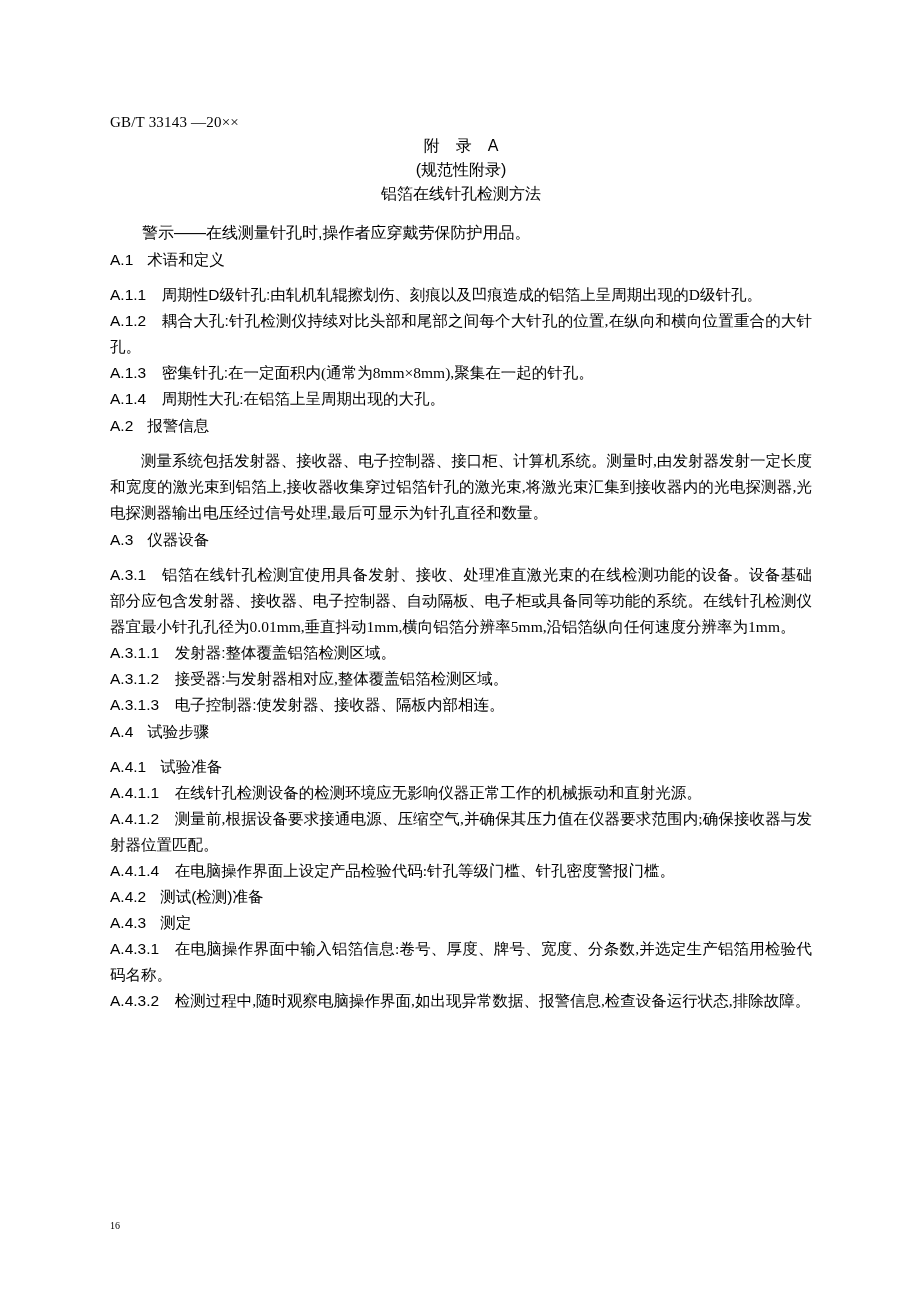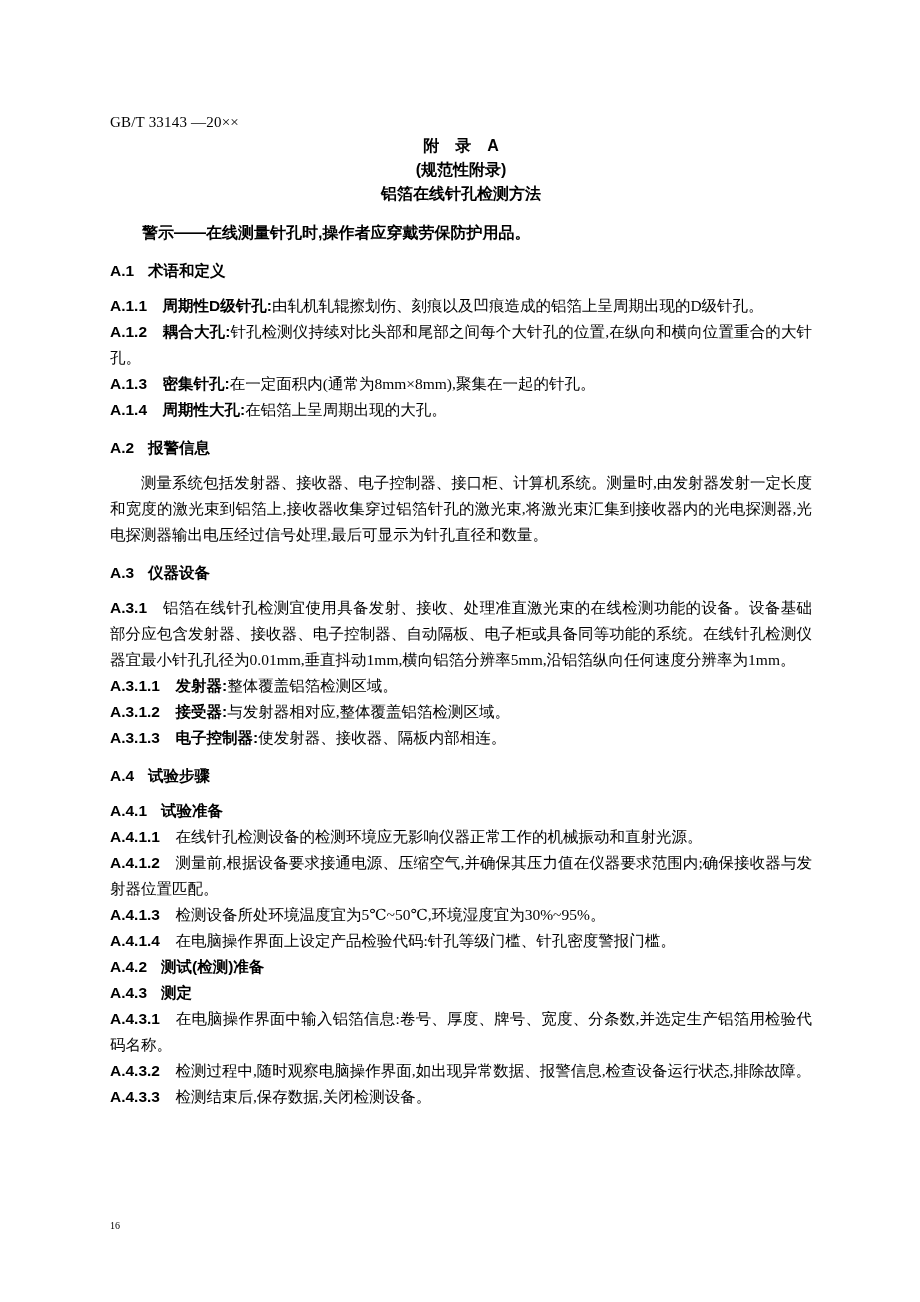--- a/index.html
+++ b/index.html
@@ -15,29 +15,29 @@
     position: absolute; inset: 0;
     padding: 112px 108px 0 110px;
     border-radius: 10px;
   }
   .doc-number {
     font-size: 15px; line-height: 20px; margin-bottom: 2px;
     letter-spacing: 0.2px;
   }
   .h {
     font-family: "Liberation Sans", "DejaVu Sans", sans-serif;
-    font-weight: bold;
+    font-weight: normal;
   }
   .center { text-align: center; font-size: 16px; line-height: 24px; }
   .warning {
     margin-top: 14px;
     text-indent: 2em;
     font-size: 16px; line-height: 26px;
   }
-  .sec { font-size: 15.5px; line-height: 26px; margin: 12px 0 9px; }
+  .sec { font-size: 15.5px; line-height: 26px; margin: 1px 0 9px; }
   .sub { font-size: 15.5px; line-height: 26px; margin: 0; }
   .sec .num, .sub .num { margin-right: 0.9em; }
   .item, .para {
     font-size: 15.5px; line-height: 26px;
     text-align: justify;
   }
   .para { text-indent: 2em; }
   .item .num { margin-right: 1em; }
   .page-number {
     position: absolute; left: 110px; top: 1216px;
@@ -73,25 +73,23 @@
   <p class="item"><span class="num h">A.3.1</span><span>铝箔在线针孔检测宜使用具备发射、接收、处理准直激光束的在线检测功能的设备。设备基础部分应包含发射器、接收器、电子控制器、自动隔板、电子柜或具备同等功能的系统。在线针孔检测仪器宜最小针孔孔径为0.01mm,垂直抖动1mm,横向铝箔分辨率5mm,沿铝箔纵向任何速度分辨率为1mm。</span></p>
   <p class="item"><span class="num h">A.3.1.1</span><span class="h">发射器:</span><span>整体覆盖铝箔检测区域。</span></p>
   <p class="item"><span class="num h">A.3.1.2</span><span class="h">接受器:</span><span>与发射器相对应,整体覆盖铝箔检测区域。</span></p>
   <p class="item"><span class="num h">A.3.1.3</span><span class="h">电子控制器:</span><span>使发射器、接收器、隔板内部相连。</span></p>
 
   <h2 class="sec h"><span class="num">A.4</span><span>试验步骤</span></h2>
 
   <h3 class="sub h"><span class="num">A.4.1</span><span>试验准备</span></h3>
   <p class="item"><span class="num h">A.4.1.1</span><span>在线针孔检测设备的检测环境应无影响仪器正常工作的机械振动和直射光源。</span></p>
   <p class="item"><span class="num h">A.4.1.2</span><span>测量前,根据设备要求接通电源、压缩空气,并确保其压力值在仪器要求范围内;确保接收器与发射器位置匹配。</span></p>
-  <p class="item"><span class="num h">A.4.1.3</span><span>检测设备所处环境温度宜为5℃~50℃,环境湿度宜为30%~95%。</span></p>
   <p class="item"><span class="num h">A.4.1.4</span><span>在电脑操作界面上设定产品检验代码:针孔等级门槛、针孔密度警报门槛。</span></p>
 
   <h3 class="sub h"><span class="num">A.4.2</span><span>测试(检测)准备</span></h3>
 
   <h3 class="sub h"><span class="num">A.4.3</span><span>测定</span></h3>
   <p class="item"><span class="num h">A.4.3.1</span><span>在电脑操作界面中输入铝箔信息:卷号、厚度、牌号、宽度、分条数,并选定生产铝箔用检验代码名称。</span></p>
   <p class="item"><span class="num h">A.4.3.2</span><span>检测过程中,随时观察电脑操作界面,如出现异常数据、报警信息,检查设备运行状态,排除故障。</span></p>
-  <p class="item"><span class="num h">A.4.3.3</span><span>检测结束后,保存数据,关闭检测设备。</span></p>
 
 </div>
 
 <div class="page-number">16</div>
 
 </body></html>

